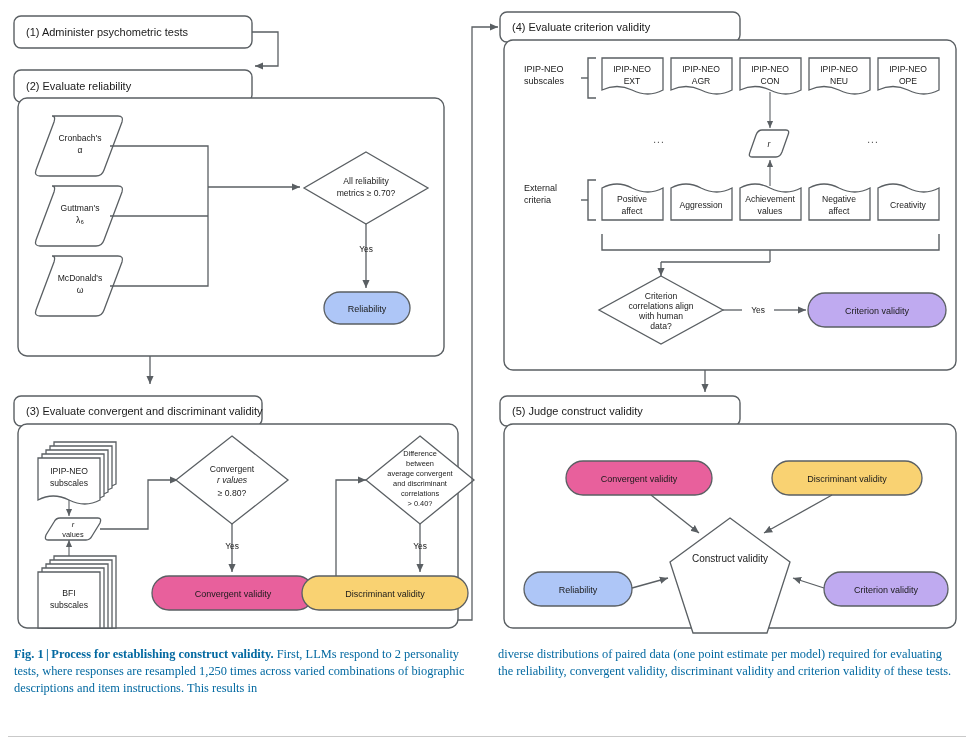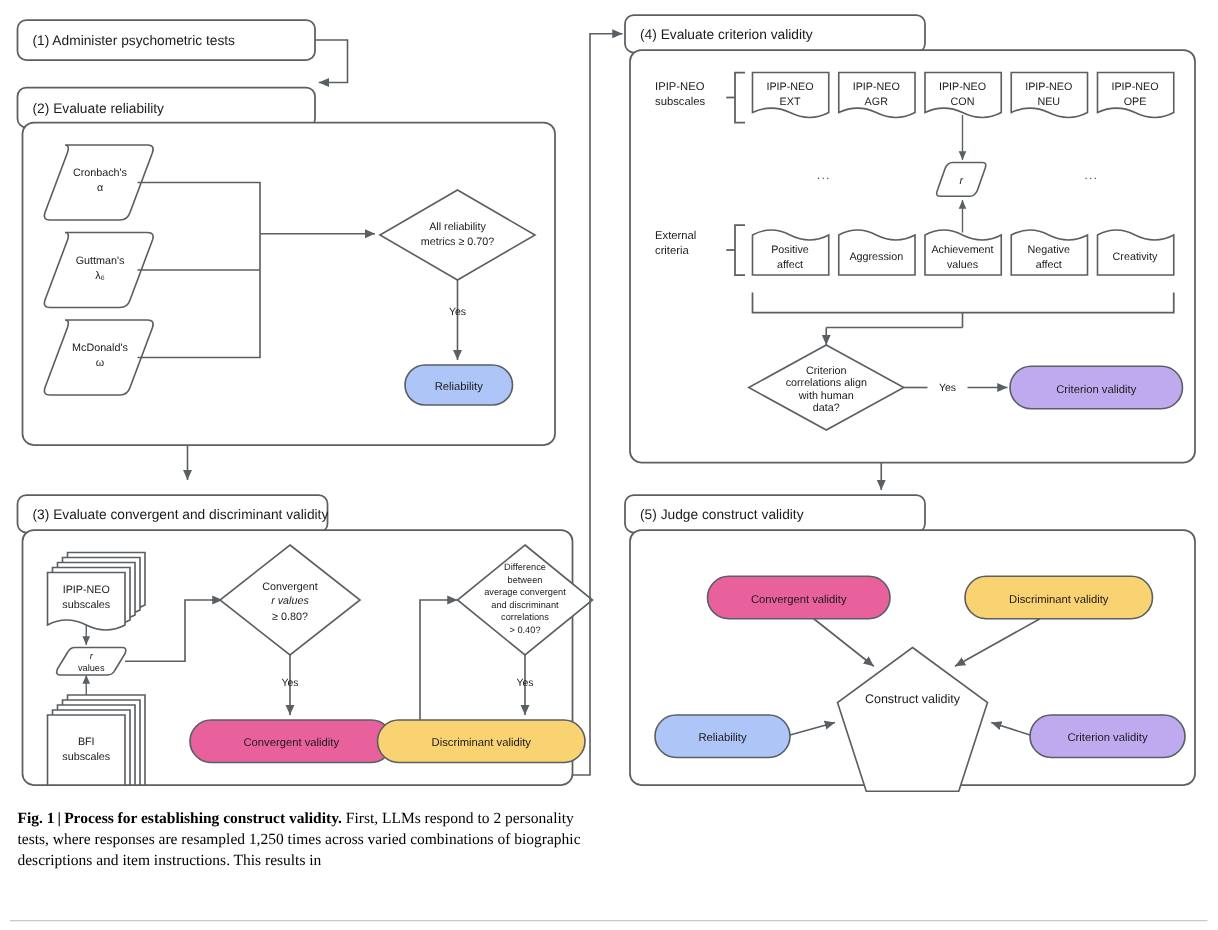--- a/index.html
+++ b/index.html
@@ -17,21 +17,21 @@
   .pill-text{font-size:9px;fill:#1a1a1a;text-anchor:middle;font-family:"Liberation Sans",sans-serif;}
   .conn{stroke:#5a5f63;stroke-width:1.3;fill:none;}
   .conn-thin{stroke:#5a5f63;stroke-width:1.1;fill:none;}
   .bracket{stroke:#5a5f63;stroke-width:1.4;fill:none;}
   .edge-label{font-size:8.4px;fill:#1a1a1a;text-anchor:middle;font-family:"Liberation Sans",sans-serif;}
   .group-label{font-size:9px;fill:#1a1a1a;font-family:"Liberation Sans",sans-serif;}
   .ellipsis{font-size:10px;fill:#4a4a4a;text-anchor:middle;letter-spacing:1px;}
   #caption{position:absolute;left:0;top:646px;width:974px;height:98px;
            display:flex;gap:22px;padding:0 14px;box-sizing:border-box;}
   .cap-col{width:468px;font-family:"Liberation Serif",serif;font-size:12.4px;
-           line-height:1.38;color:#000000;text-align:left;}
+           line-height:1.38;color:#0369a1;text-align:left;}
   .cap-bold{font-weight:bold;}
   .rule{position:absolute;left:8px;top:736px;width:958px;height:1px;background:#c9c9c9;}
 </style>
 </head>
 <body>
 
 <div id="page">
 
   <svg id="figure-svg" viewBox="0 0 974 640">
     <defs>
@@ -292,16 +292,19 @@
       <rect class="pill" x="824" y="572" width="124" height="34" rx="17" fill="#bfaaf0"></rect>
       <text class="pill-text" x="886" y="593">Criterion validity</text>
     </g>
     <path class="conn" d="M824 588 L793 578" marker-end="url(#arrow)"></path>
   </svg>
 
   <div id="caption">
     <div class="cap-col">
       <span class="cap-bold">Fig. 1</span><span class="cap-bold"> | </span><span class="cap-bold">Process for establishing construct validity.</span><span> First, LLMs respond to 2 personality tests, where responses are resampled 1,250 times across varied combinations of biographic descriptions and item instructions. This results in</span>
     </div>
+    <div class="cap-col">
+      <span>diverse distributions of paired data (one point estimate per model) required for evaluating the reliability, convergent validity, discriminant validity and criterion validity of these tests.</span>
+    </div>
   </div>
 
   <div class="rule"></div>
 </div>
 
 </body></html>

